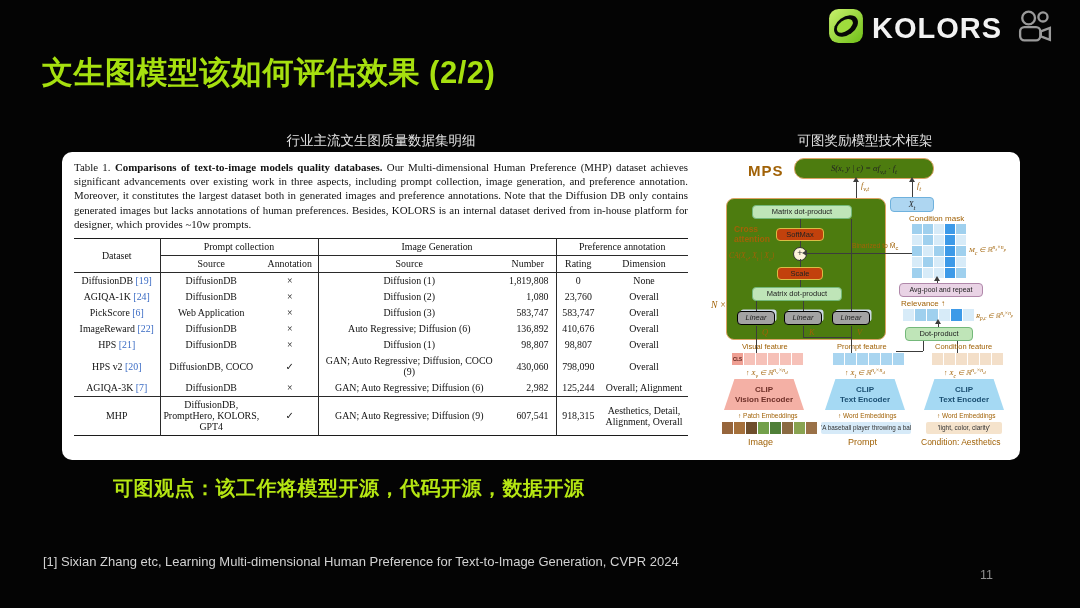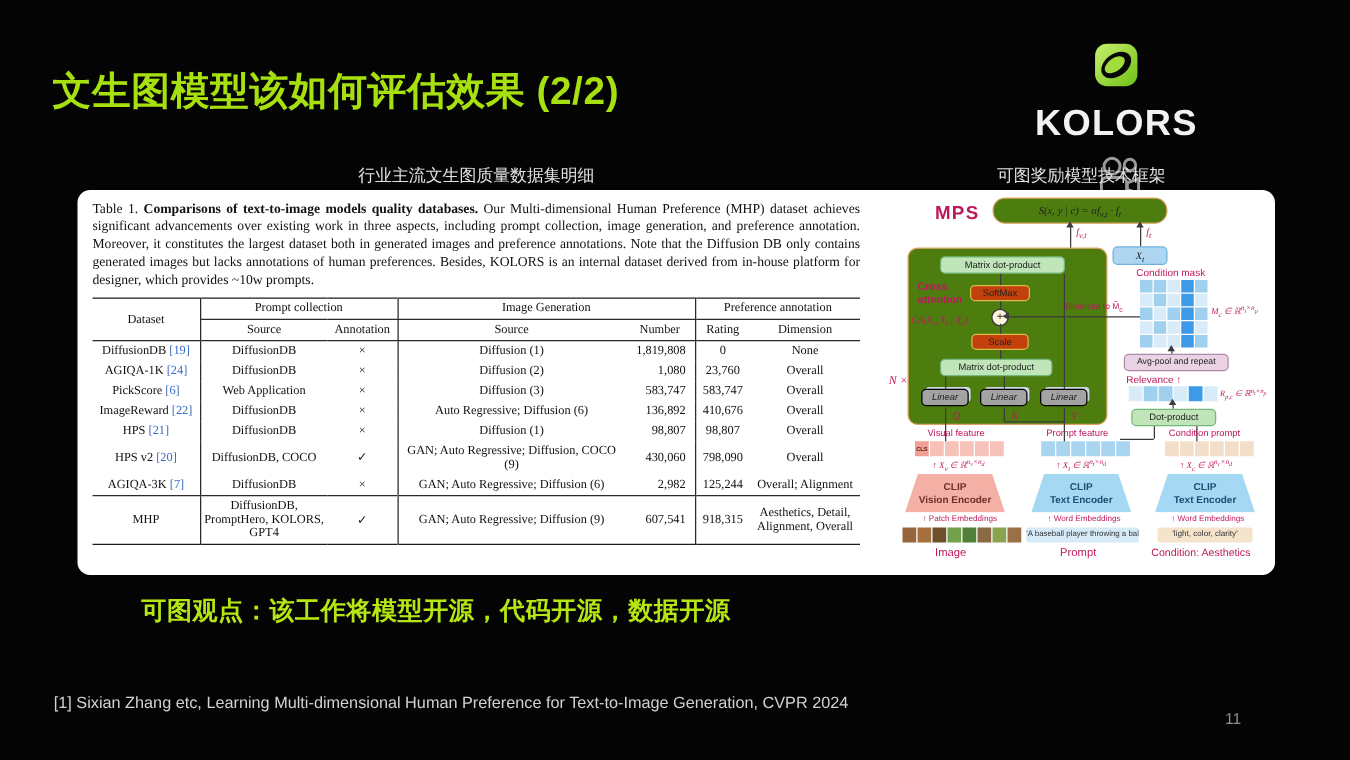--- a/index.html
+++ b/index.html
@@ -2,21 +2,21 @@
 <html><head>
 <meta charset="utf-8">
 <style>
   html,body{margin:0;padding:0;background:#040404;}
   #slide{position:relative;width:1080px;height:608px;background:#040404;overflow:hidden;
          font-family:"Liberation Sans",sans-serif;-webkit-font-smoothing:antialiased;}
   .abs{position:absolute;}
 
   
   #page-title{left:42px;top:52px;font-size:31px;font-weight:700;color:#a6e00f;letter-spacing:.5px;}
-  #brand-wrap{left:828px;top:34px;display:flex;align-items:center;gap:8px;flex-direction:column;}
+  #brand-wrap{left:828px;top:8px;display:flex;align-items:center;gap:8px;}
   #brand-text{font-size:29px;font-weight:700;color:#f2f2f2;letter-spacing:1px;}
 
   
   .panel-header{color:#e3e3e3;font-size:13.5px;text-align:center;}
   #left-panel-header{left:62px;top:132px;width:638px;}
   #right-panel-header{left:710px;top:132px;width:310px;}
 
   
   .panel{background:#ffffff;border-radius:10px;}
   #left-panel{left:62px;top:152px;width:755px;height:308px;padding:0;}
@@ -46,21 +46,21 @@
   .grn{background:#bfe5b8;border:1px solid #74b87a;}
   .yel{background:#c2410c;border:1px solid #d9bd45;}
   .blu{background:#aed6f1;border:1px solid #6fb1dd;}
   .purp{background:#e9d3e5;border:1px solid #b088aa;}
   .linearbox{background:#a3a3a3;border:1px solid #000000;box-shadow:2.5px -2.5px 0 -1px #ccd9e4;border-radius:4px;font-style:italic;}
   .math{font-family:"Liberation Serif",serif;font-style:italic;}
   .vline{position:absolute;width:1px;background:#3c3c3c;}
   .hline{position:absolute;height:1px;background:#3c3c3c;}
   .tri-up{position:absolute;width:0;height:0;border-left:3px solid transparent;border-right:3px solid transparent;border-bottom:5px solid #3c3c3c;}
   .tri-left{position:absolute;width:0;height:0;border-top:3px solid transparent;border-bottom:3px solid transparent;border-right:5px solid #3c3c3c;}
-  .lbl{position:absolute;font-size:8px;color:#be185d;white-space:nowrap;}
+  .lbl{position:absolute;font-size:8px;color:#a16207;white-space:nowrap;}
   .grid5{position:absolute;display:grid;grid-template-columns:repeat(5,10px);grid-auto-rows:10px;gap:1px;}
   .strip{position:absolute;display:flex;gap:1px;}
   .strip .cell{width:11px;height:12px;}
   .grid5 .cell{width:10px;height:10px;}
   .cl{background:#d7ebf8;}.cm{background:#9fd0ee;}.cd{background:#3d9ae8;}
   .p{background:#f6c1b8;}.b{background:#a9d5f0;}.t{background:#f3dfc9;}
   .cls-cell{width:14px;height:12px;background:#ef9f93;color:#5a201a;font-size:4.6px;font-weight:700;
             display:flex;align-items:center;justify-content:center;}
   .trap{position:absolute;width:80px;height:31px;clip-path:polygon(13% 0,87% 0,100% 100%,0 100%);
         display:flex;align-items:center;justify-content:center;text-align:center;
@@ -311,21 +311,21 @@
       <div class="lbl math" style="left:266px;top:158px;font-size:6.5px;">R<sub>p,c</sub> ∈ ℝ<sup>n<sub>t</sub>×n<sub>p</sub></sup></div>
       <div class="vline" style="left:228px;top:170px;height:5px;"></div>
         <div class="tri-up" style="left:225px;top:167px;"></div>
       <div class="dbox grn" style="left:195px;top:175px;width:68px;height:14px;">Dot-product</div>
       <div class="vline" style="left:213px;top:189px;height:10px;"></div>
       <div class="hline" style="left:186px;top:199px;width:27px;"></div>
       <div class="vline" style="left:247px;top:189px;height:13px;"></div>
 
       <div class="lbl" style="left:32px;top:190px;font-size:7.5px;">Visual feature</div>
       <div class="lbl" style="left:127px;top:190px;font-size:7.5px;">Prompt feature</div>
-      <div class="lbl" style="left:225px;top:190px;font-size:7.5px;">Condition prompt</div>
+      <div class="lbl" style="left:225px;top:190px;font-size:7.5px;">Condition feature</div>
 
       <div class="strip" style="left:22px;top:201px;">
         <div class="cell cls-cell">CLS</div>
       <div class="cell p"></div>
           <div class="cell p"></div>
           <div class="cell p"></div>
           <div class="cell p"></div>
           <div class="cell p"></div>
         </div>
       <div class="strip" style="left:123px;top:201px;">

